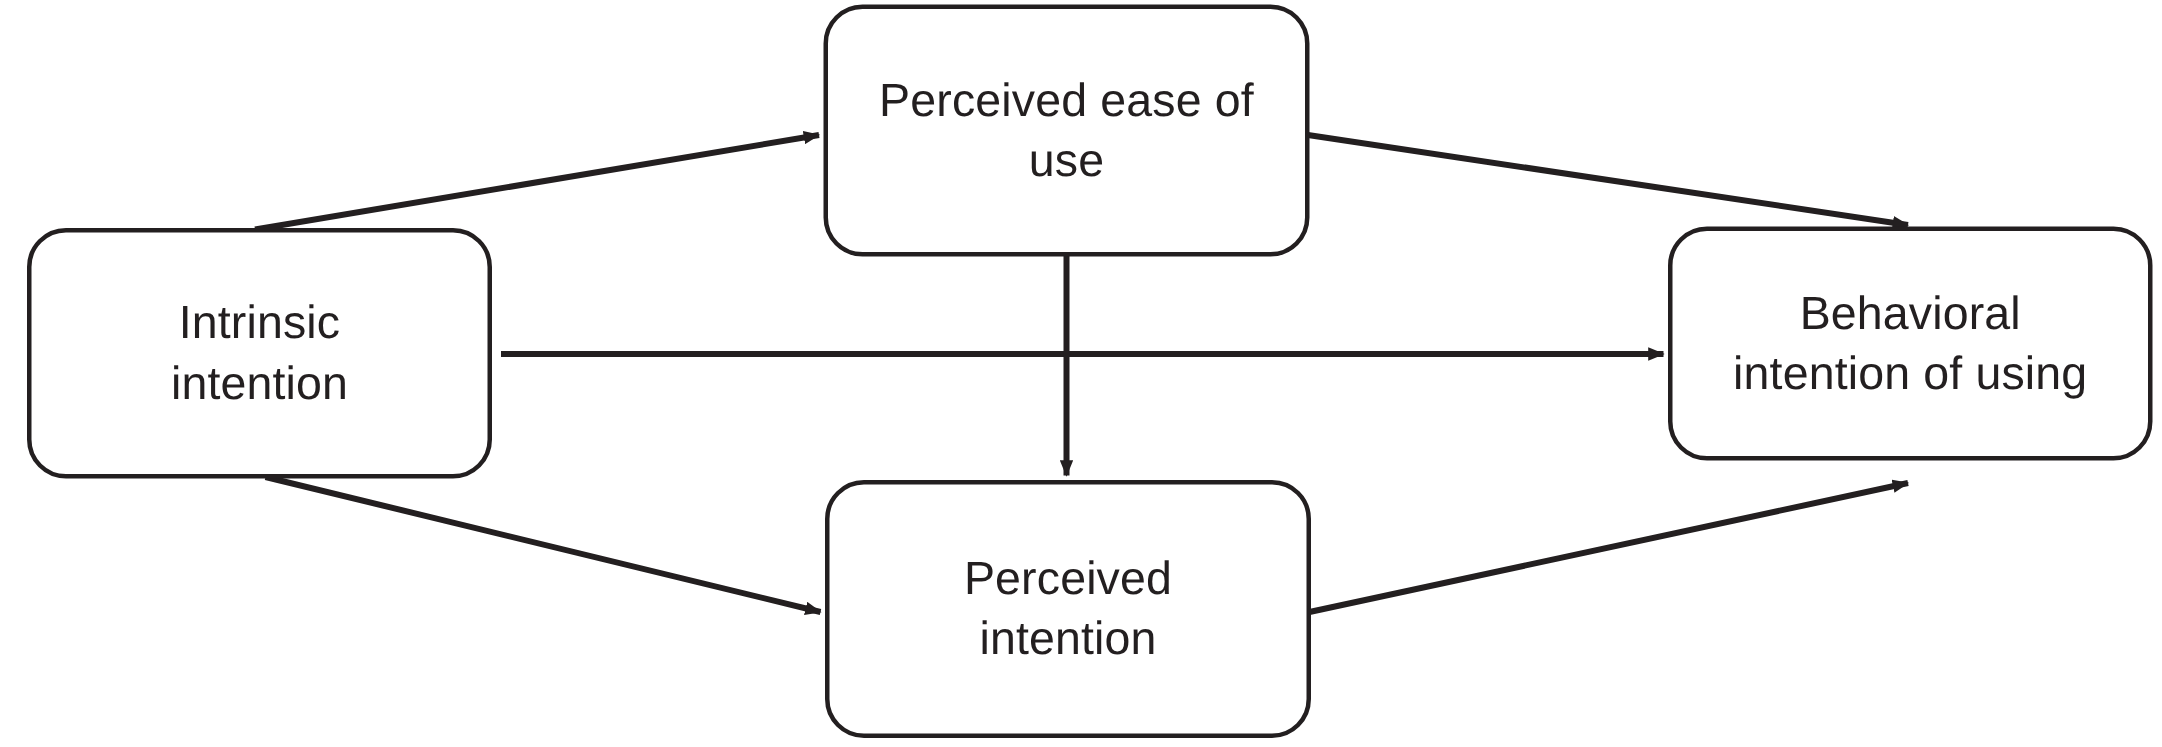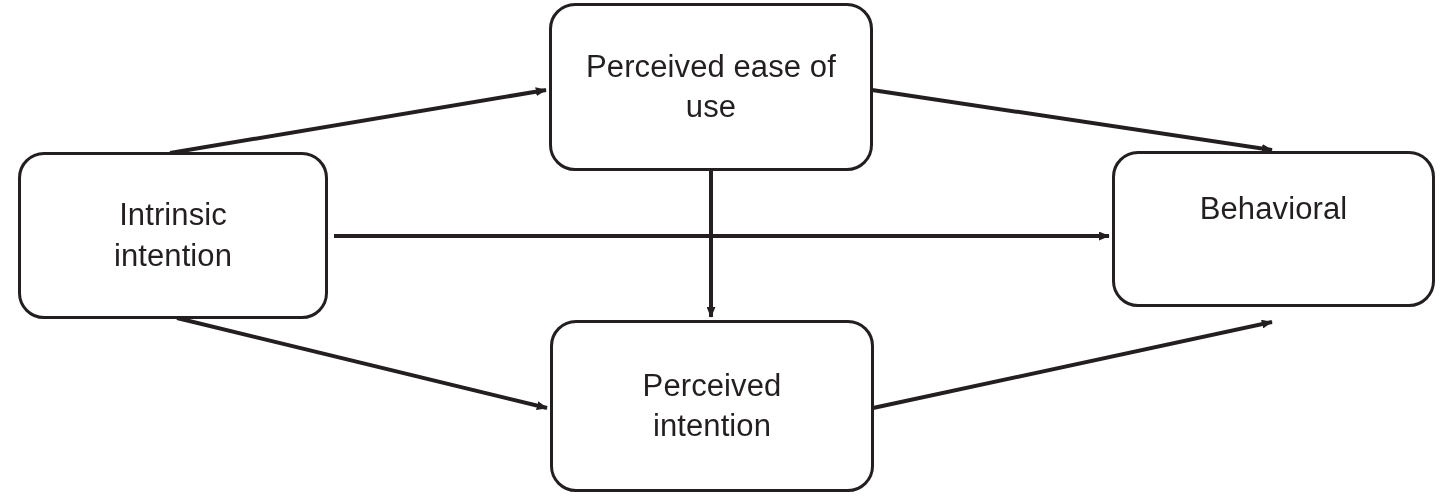--- a/index.html
+++ b/index.html
@@ -97,17 +97,17 @@
   <div class="node" id="node-perceived-usefulness">
     <div class="node-label">
       <span>Perceived</span><br>
       <span>intention</span>
     </div>
   </div>
 
   <div class="node" id="node-behavioral-intention">
     <div class="node-label">
       <span>Behavioral</span><br>
-      <br>
+      <span>intention of using</span><br>
     </div>
   </div>
 
 </div>
 
 </body></html>

